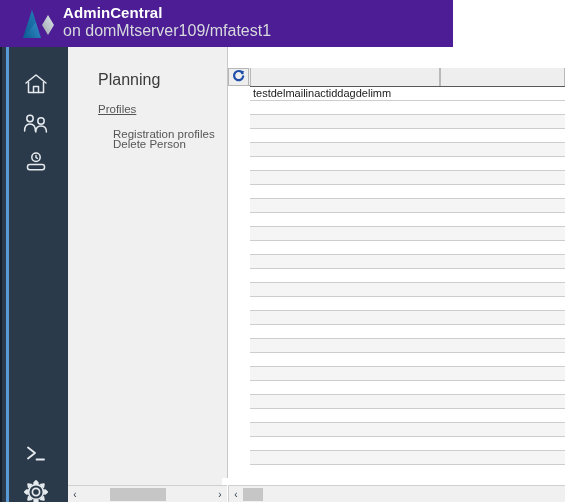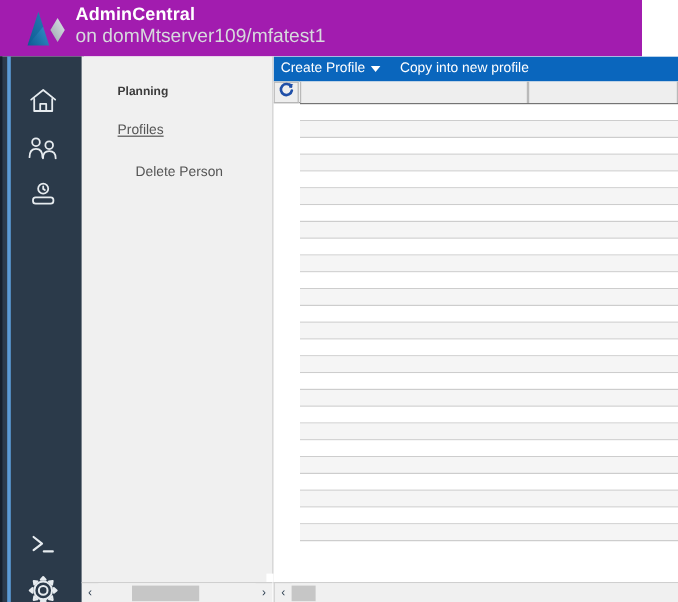--- a/index.html
+++ b/index.html
@@ -20,22 +20,22 @@
     position: absolute;
     inset: 0;
     width: 565px;
     height: 502px;
   }
 
   
   .topbar {
     position: absolute;
     left: 0; top: 0;
-    width: 535px; height: 47px;
-    background: #a21caf;
+    width: 453px; height: 47px;
+    background: #4c1d95;
     overflow: hidden;
   }
   .brand-logo {
     position: absolute;
     left: 12px; top: 8px;
     width: 46px; height: 32px;
   }
   .brand-text {
     position: absolute;
     left: 63px; top: 3px;
@@ -91,22 +91,22 @@
   .navpanel {
     position: absolute;
     left: 68px; top: 47px;
     width: 159px; height: 438px;
     background: #f0f0f0;
     border-right: 1px solid #c8c8c8;
   }
   .nav-head {
     position: absolute;
     left: 30px; top: 24px;
-    font-size: 10px;
-    font-weight: bold;
+    font-size: 16px;
+    font-weight: normal;
     color: #3b3b3b;
     white-space: nowrap;
   }
   .nav-item {
     position: absolute;
     font-size: 11.5px;
     color: #555555;
     white-space: nowrap;
     cursor: pointer;
   }
@@ -360,47 +360,44 @@
           <path d="M20.9 20.9 L17.8 20.4 L20.4 17.8 Z"></path>
           <circle cx="13" cy="13" r="7.4"></circle>
         </svg>
       </span>
     </div>
   </div>
 
   <div class="navpanel">
     <div class="nav-head">Planning</div>
     <div class="nav-item nav-l1 nav-p0">Profiles</div>
+    <div class="nav-item nav-l2 nav-p1">Registration profiles</div>
     <div class="nav-item nav-l2 nav-p2">Delete Person</div>
   </div>
 
   <div class="content">
 
-    <div class="bluebar">
-      <div class="bluebar-item bb-1">
-        <span>Create Profile</span>
-        <span class="caret"></span>
-      </div>
-      <div class="bluebar-item bb-2">Copy into new profile</div>
-    </div>
 
     <div class="colhead">
       <div class="refresh-btn">
         <span>
           <svg width="13" height="13" viewBox="0 0 13 13" fill="none">
             <path d="M10.6 4.2 A4.6 4.6 0 1 0 11.2 7.4" stroke="#1f4fa8" stroke-width="2.2" stroke-linecap="round"></path>
             <polygon points="8.2,1.2 12.4,2.4 9.4,5.6" fill="#1f4fa8"></polygon>
           </svg>
         </span>
       </div>
       <div class="colcell colcell-1"></div>
       <div class="colcell colcell-2"></div>
     </div>
 
     <div class="rows" id="rows-host">
+        <div class="row even filled">
+          <span class="cell">testdelmailinactiddagdelimm</span>
+        </div>
         <div class="row odd"></div>
         <div class="row even"></div>
         <div class="row odd"></div>
         <div class="row even"></div>
         <div class="row odd"></div>
         <div class="row even"></div>
         <div class="row odd"></div>
         <div class="row even"></div>
         <div class="row odd"></div>
         <div class="row even"></div>

